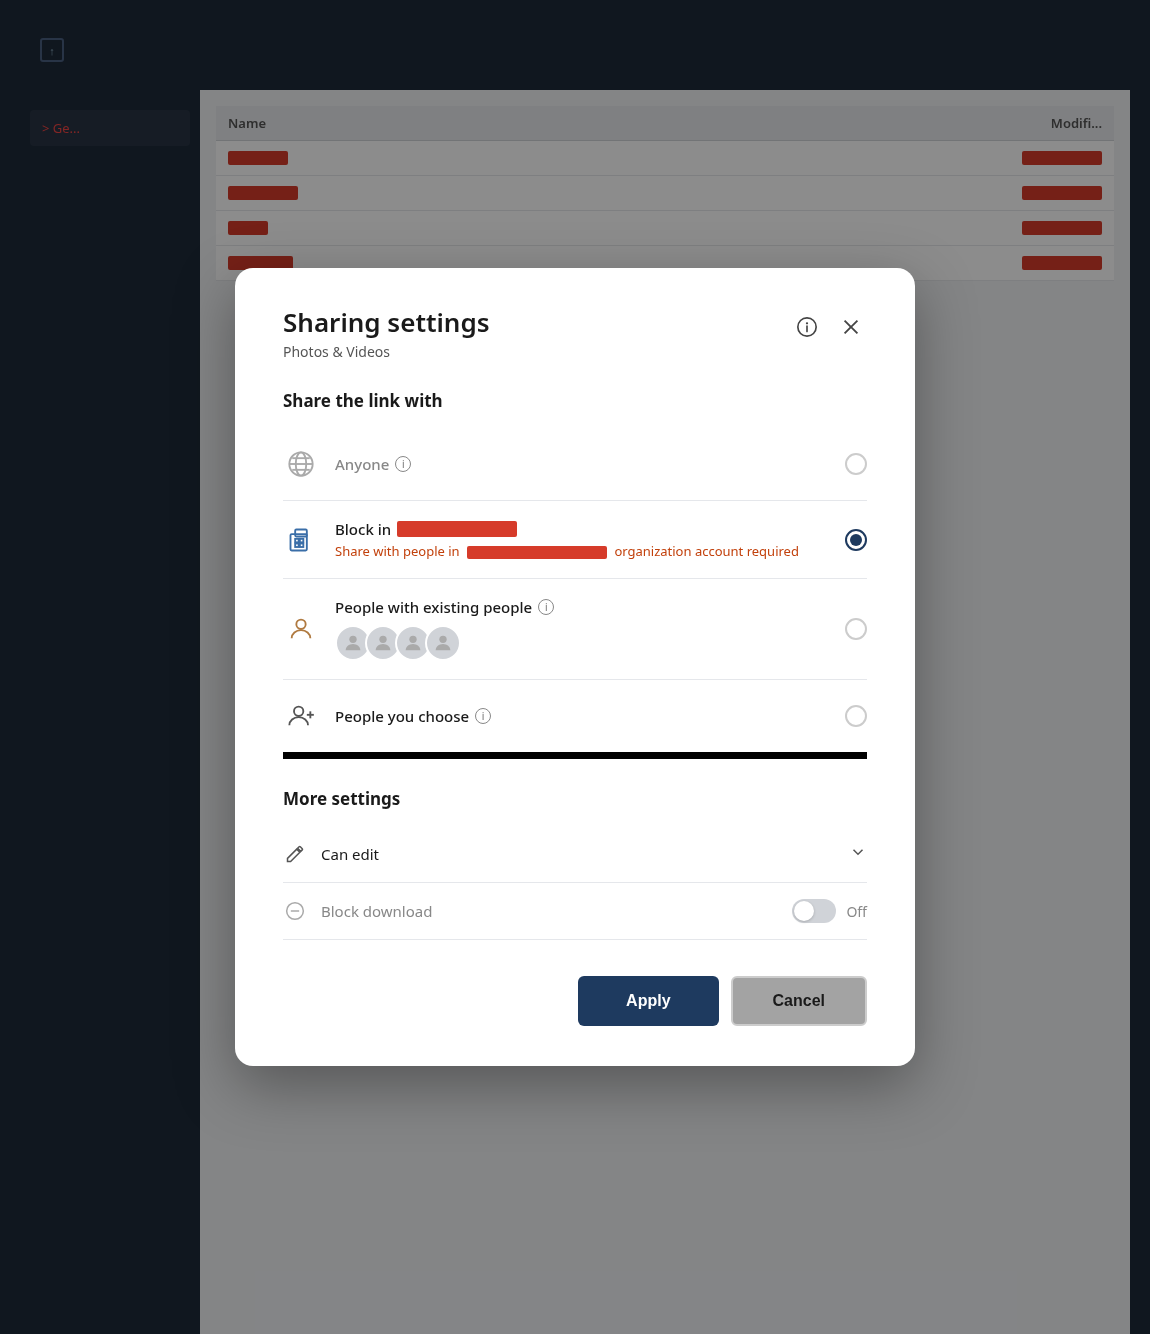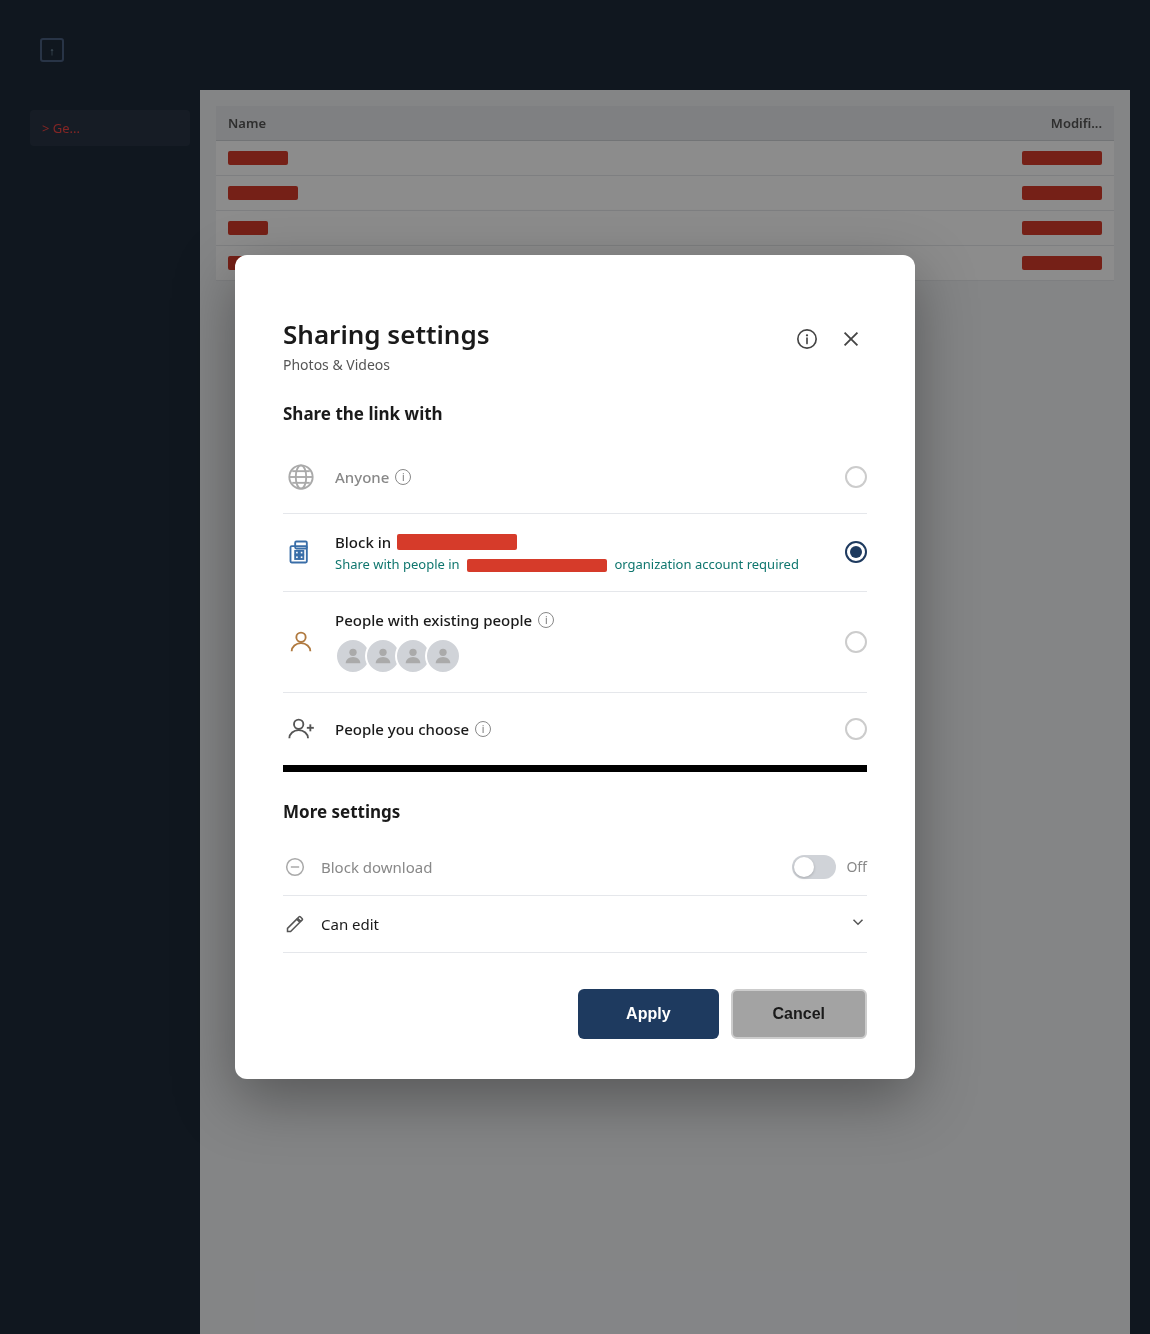--- a/index.html
+++ b/index.html
@@ -97,23 +97,23 @@
       inset: 0;
       background: rgba(0,0,0,0.45);
       display: flex;
       align-items: center;
       justify-content: center;
     }
 
     
     .dialog {
       background: white;
-      border-radius: 12px;
+      border-radius: 18px;
       width: 680px;
-      padding: 64px 48px 40px 48px;
+      padding: 39px 48px 40px 48px;
       position: relative;
       box-shadow: 0 20px 60px rgba(0,0,0,0.35);
     }
 
     .dialog-header {
       display: flex;
       justify-content: space-between;
       align-items: flex-start;
       margin-bottom: 28px;
     }
@@ -202,21 +202,21 @@
       align-items: center;
       gap: 6px;
     }
 
     .option-title.muted {
       color: #888;
     }
 
     .option-desc {
       font-size: 13px;
-      color: #0f766e;
+      color: #c2410c;
       margin-top: 3px;
       line-height: 1.4;
     }
 
     .option-radio {
       width: 22px;
       height: 22px;
       border-radius: 50%;
       border: 2px solid #ccc;
       display: flex;
@@ -554,48 +554,48 @@
         </div>
       </div>
       <div class="option-radio"></div>
     </div>
 
     <div class="more-settings-section">
       <div class="section-heading">More settings</div>
 
       <div class="settings-row">
         <div class="settings-row-icon">
+          <svg viewBox="0 0 24 24" width="20" height="20" fill="none" stroke="#555" stroke-width="1.8">
+            <path d="M3 17.25V21h3.75L17.81 9.94l-3.75-3.75L3 17.25z"></path>
+            <path d="M20.71 7.04a1 1 0 000-1.41l-2.34-2.34a1 1 0 00-1.41 0l-1.83 1.83 3.75 3.75 1.83-1.83z"></path>
+          </svg>
+        </div>
+        <div class="settings-row-label">Can edit</div>
+        <div class="dropdown-arrow">
+          <svg viewBox="0 0 24 24" width="18" height="18" fill="none" stroke="#555" stroke-width="2">
+            <polyline points="6 9 12 15 18 9"></polyline>
+          </svg>
+        </div>
+      </div>
+
+      <div class="settings-row">
+        <div class="settings-row-icon">
           <svg viewBox="0 0 24 24" width="20" height="20" fill="none" stroke="#aaa" stroke-width="1.8">
             <circle cx="12" cy="12" r="10"></circle>
             <line x1="7" y1="12" x2="17" y2="12"></line>
           </svg>
         </div>
         <div class="settings-row-label muted">Block download</div>
         <div class="toggle-container">
           <div class="toggle">
             <div class="toggle-thumb"></div>
           </div>
           <span class="toggle-label">Off</span>
         </div>
       </div>
-
-      <div class="settings-row">
-        <div class="settings-row-icon">
-          <svg viewBox="0 0 24 24" width="20" height="20" fill="none" stroke="#555" stroke-width="1.8">
-            <path d="M3 17.25V21h3.75L17.81 9.94l-3.75-3.75L3 17.25z"></path>
-            <path d="M20.71 7.04a1 1 0 000-1.41l-2.34-2.34a1 1 0 00-1.41 0l-1.83 1.83 3.75 3.75 1.83-1.83z"></path>
-          </svg>
-        </div>
-        <div class="settings-row-label">Can edit</div>
-        <div class="dropdown-arrow">
-          <svg viewBox="0 0 24 24" width="18" height="18" fill="none" stroke="#555" stroke-width="2">
-            <polyline points="6 9 12 15 18 9"></polyline>
-          </svg>
-        </div>
-      </div>
     </div>
 
     <div class="dialog-footer">
       <button class="btn-apply">Apply</button>
       <button class="btn-cancel">Cancel</button>
     </div>
 
   </div>
 </div>
 

